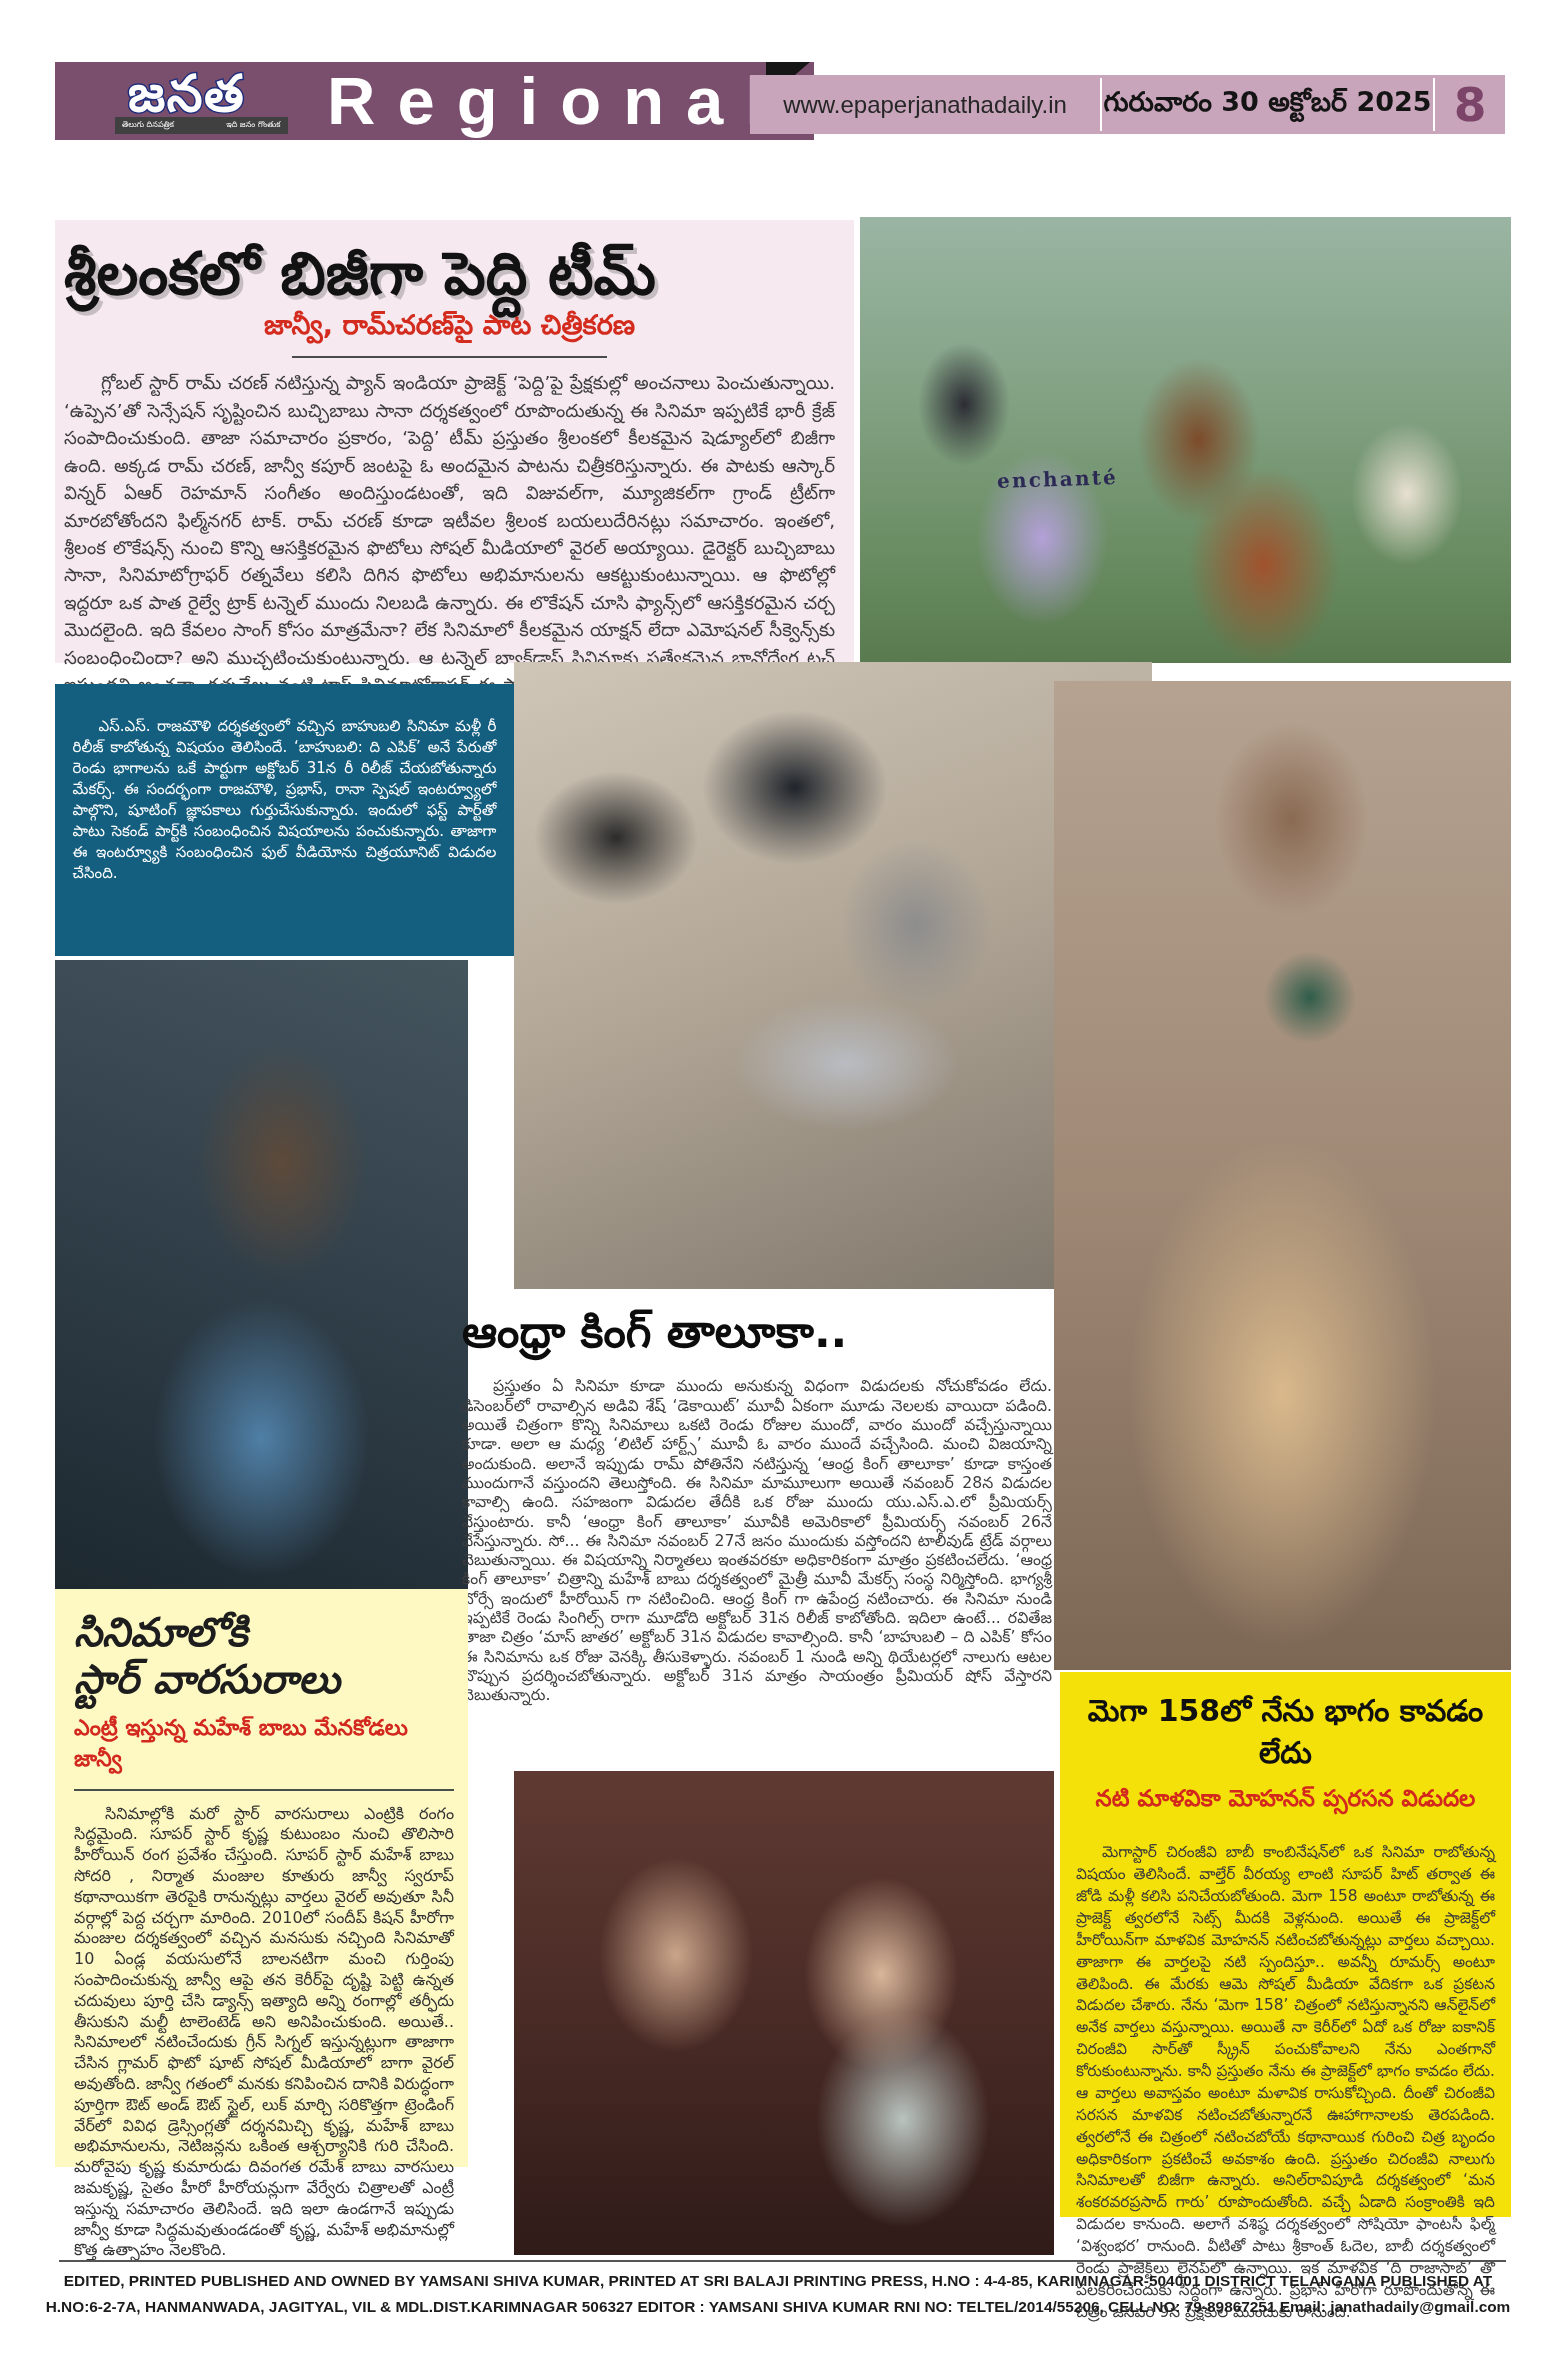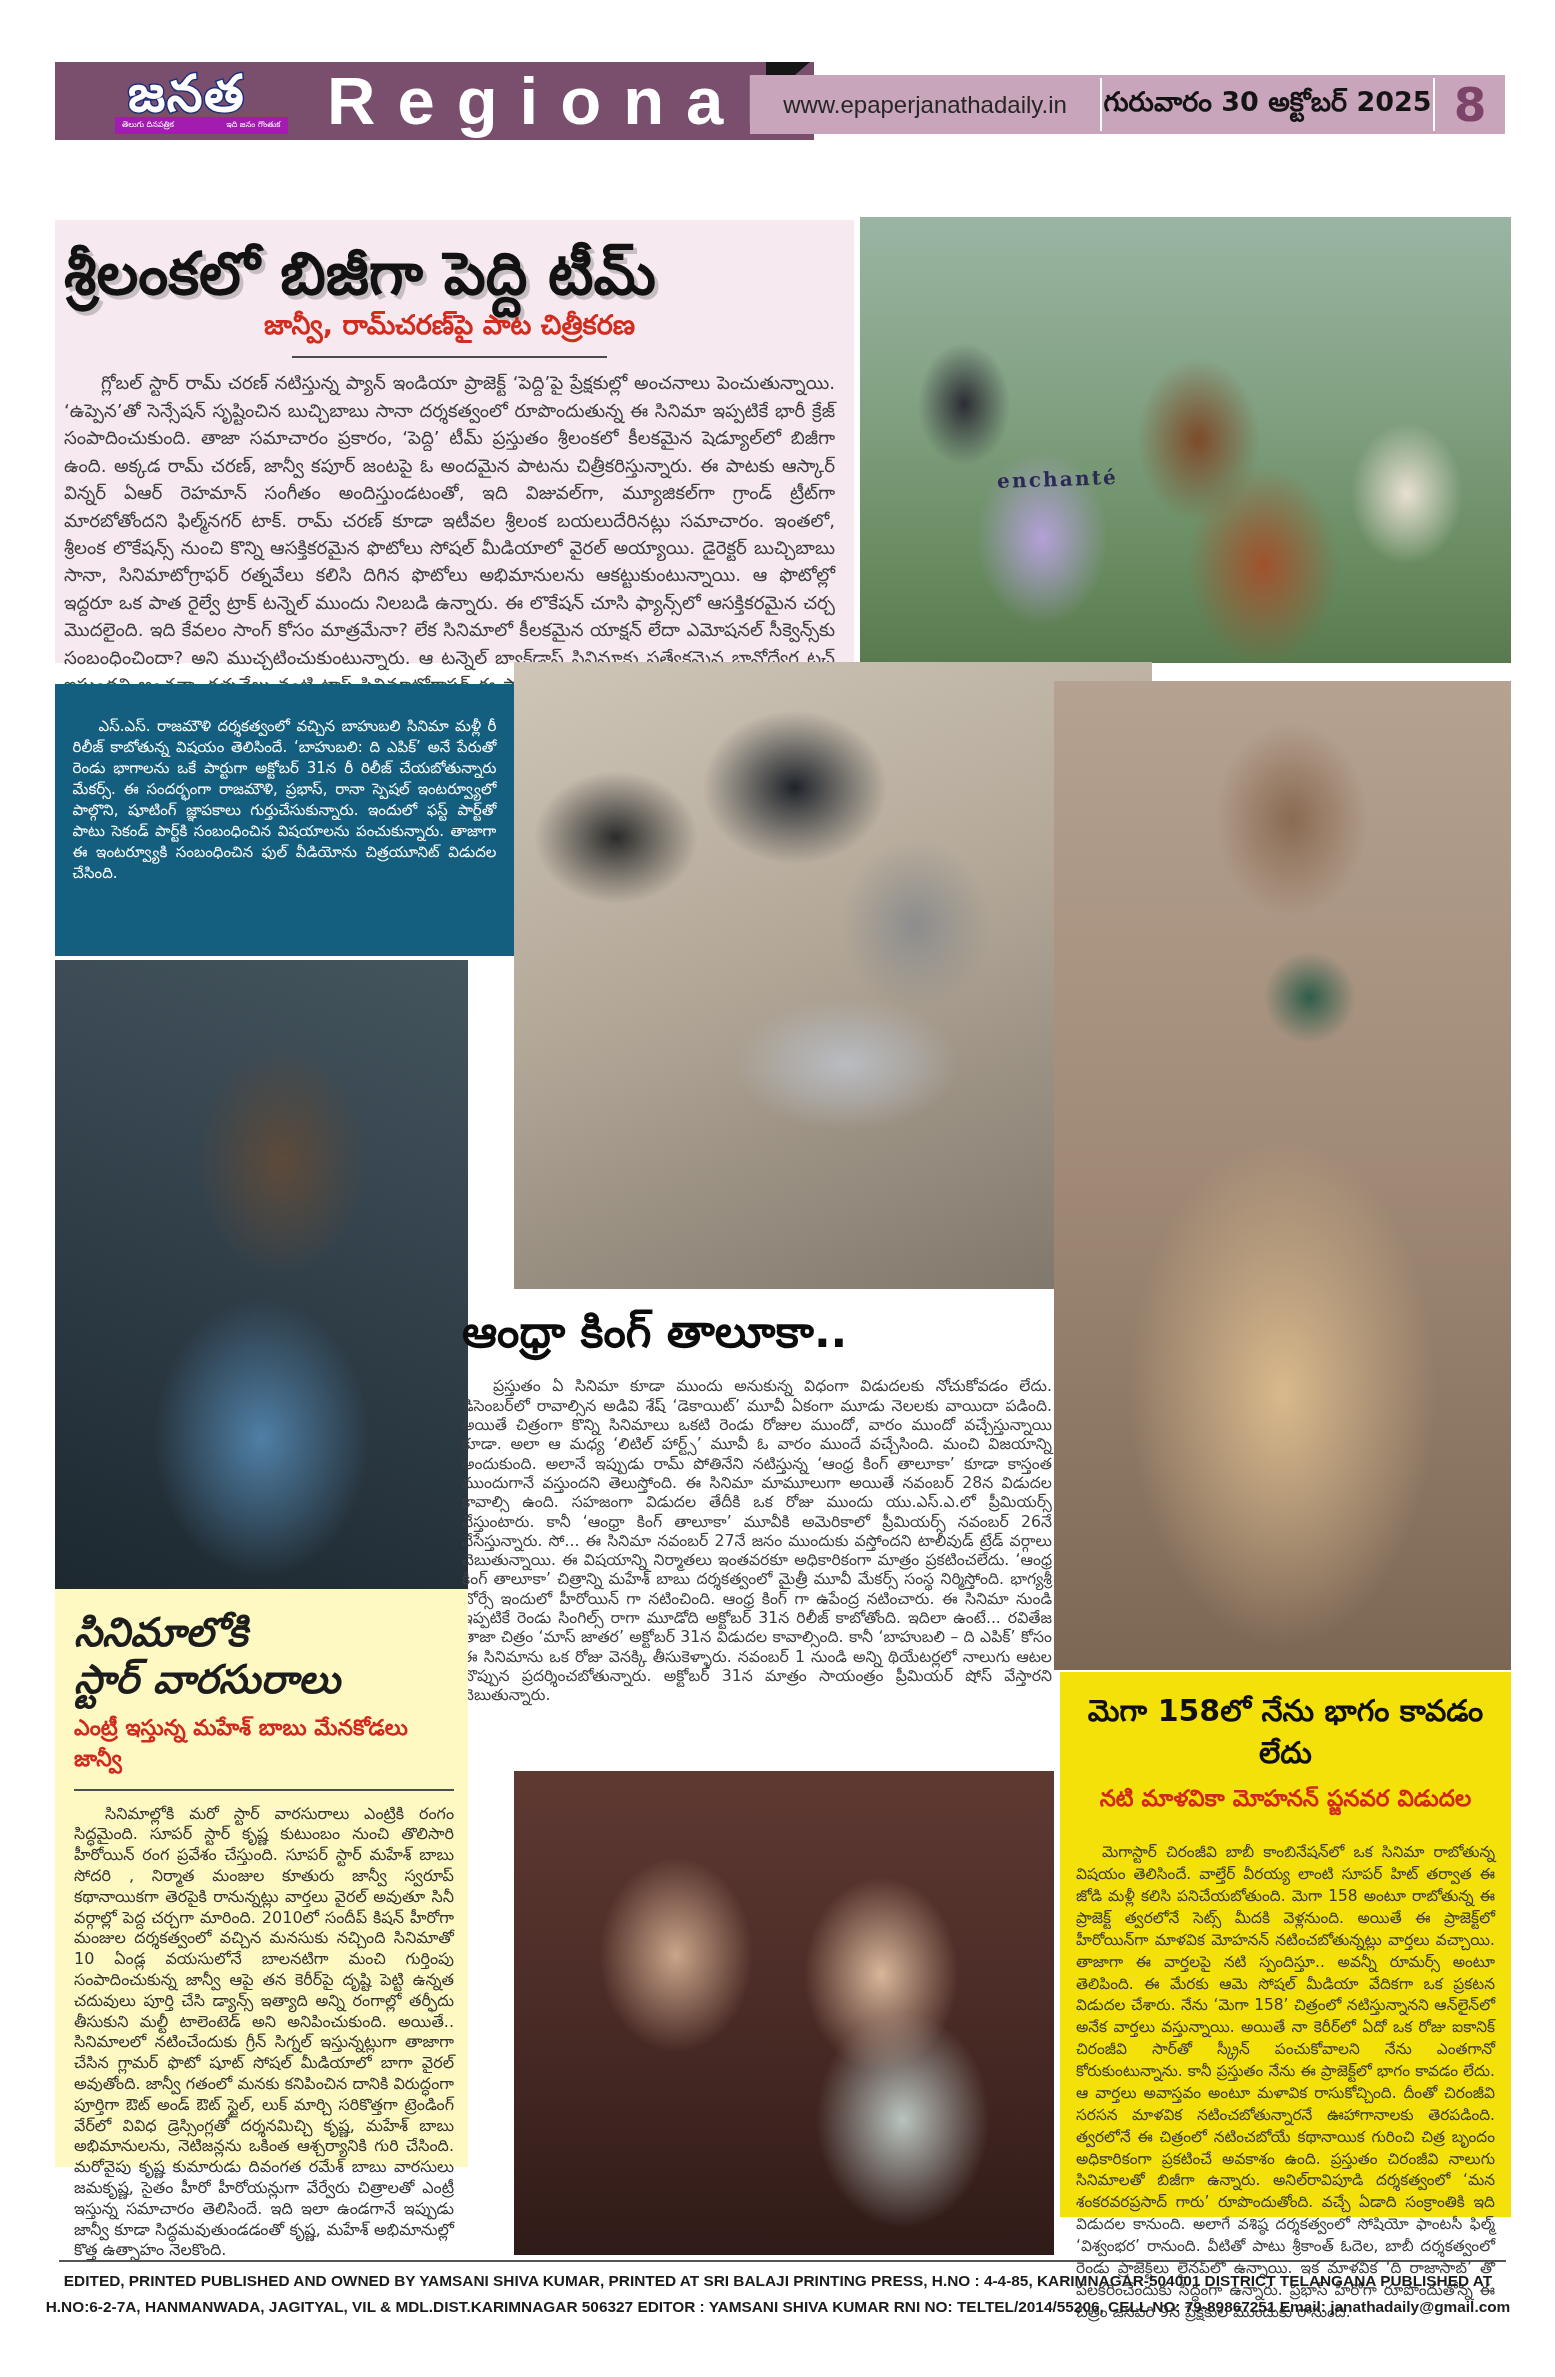--- a/index.html
+++ b/index.html
@@ -5,21 +5,21 @@
   html,body{margin:0;padding:0;background:#e9e9e9;}
   #page{position:relative;width:1556px;height:2377px;background:#ffffff;margin:0 auto;
         font-family:"DejaVu Sans",sans-serif;overflow:hidden;}
   .abs{position:absolute;}
 
   
   .banner{left:55px;top:62px;width:711px;height:78px;background:#7a4f6d;display:flex;align-items:center;padding-left:48px;}
   .logo-wrap{position:relative;width:196px;height:100%;flex:0 0 auto;}
   .logo-title{position:absolute;left:25px;top:1.5px;font-size:51px;font-weight:bold;color:#ffffff;
       -webkit-text-stroke:2.9px #1d2d7c;paint-order:stroke fill;letter-spacing:1.5px;}
-  .logo-ribbon{position:absolute;left:11.7px;bottom:5.9px;width:173px;height:17.6px;background:#a21caf;
+  .logo-ribbon{position:absolute;left:11.7px;bottom:5.9px;width:173px;height:17.6px;background:#404040;
       display:flex;justify-content:space-between;align-items:center;padding:0 7.3px;box-sizing:border-box;}
   .logo-ribbon span{font-size:8px;color:#ffffff;white-space:nowrap;}
   .regional{flex:1;text-align:center;font-size:67px;font-weight:bold;color:#ffffff;letter-spacing:22px;
       font-family:"Liberation Sans",sans-serif;line-height:78px;}
   .fold{left:766px;top:62px;width:0;height:0;border-top:38px solid #161616;border-right:44px solid transparent;}
   .infobar{left:750px;top:75px;width:755px;height:59px;background:#c8a5ba;display:flex;align-items:stretch;}
   .infobar .sep{width:2.2px;background:#ffffff;margin:2.9px 0;}
   .cell{display:flex;align-items:center;justify-content:center;}
   .cell-website{width:350px;font-size:24px;color:#262626;font-family:"Liberation Sans",sans-serif;}
   .cell-date{flex:1;font-size:27px;font-weight:bold;color:#141414;}
@@ -149,21 +149,21 @@
     </div>
     <div class="green-subhead">ఎంట్రీ ఇస్తున్న మహేశ్ బాబు మేనకోడలు జాన్వీ</div>
     <div class="green-rule"></div>
     <div class="green-body">సినిమాల్లోకి మరో స్టార్ వారసురాలు ఎంట్రికి రంగం సిద్ధమైంది. సూపర్ స్టార్ కృష్ణ కుటుంబం నుంచి తొలిసారి హీరోయిన్ రంగ ప్రవేశం చేస్తుంది. సూపర్ స్టార్ మహేశ్ బాబు సోదరి , నిర్మాత మంజుల కూతురు జాన్వీ స్వరూప్ కథానాయికగా తెరపైకి రానున్నట్లు వార్తలు వైరల్ అవుతూ సినీ వర్గాల్లో పెద్ద చర్చగా మారింది. 2010లో సందీప్ కిషన్ హీరోగా మంజుల దర్శకత్వంలో వచ్చిన మనసుకు నచ్చింది సినిమాతో 10 ఏండ్ల వయసులోనే బాలనటిగా మంచి గుర్తింపు సంపాదించుకున్న జాన్వీ ఆపై తన కెరీర్‌పై దృష్టి పెట్టి ఉన్నత చదువులు పూర్తి చేసి డ్యాన్స్ ఇత్యాది అన్ని రంగాల్లో తర్ఫీదు తీసుకుని మల్టీ టాలెంటెడ్ అని అనిపించుకుంది. అయితే.. సినిమాలలో నటించేందుకు గ్రీన్ సిగ్నల్ ఇస్తున్నట్లుగా తాజాగా చేసిన గ్లామర్ ఫొటో షూట్ సోషల్ మీడియాలో బాగా వైరల్ అవుతోంది. జాన్వీ గతంలో మనకు కనిపించిన దానికి విరుద్ధంగా పూర్తిగా ఔట్ అండ్ ఔట్ స్టైల్, లుక్ మార్చి సరికొత్తగా ట్రెండింగ్ వేర్‌లో వివిధ డ్రెస్సింగ్లతో దర్శనమిచ్చి కృష్ణ, మహేశ్ బాబు అభిమానులను, నెటిజన్లను ఒకింత ఆశ్చర్యానికి గురి చేసింది. మరోవైపు కృష్ణ కుమారుడు దివంగత రమేశ్ బాబు వారసులు జమకృష్ణ, సైతం హీరో హీరోయన్లుగా వేర్వేరు చిత్రాలతో ఎంట్రీ ఇస్తున్న సమాచారం తెలిసిందే. ఇది ఇలా ఉండగానే ఇప్పుడు జాన్వీ కూడా సిద్ధమవుతుండడంతో కృష్ణ, మహేశ్ అభిమానుల్లో కొత్త ఉత్సాహం నెలకొంది.</div>
   </div>
 
   <div class="abs photo photo-couple"></div>
 
   <div class="abs yellowbox">
     <div class="yellow-headline">మెగా 158లో నేను భాగం కావడం లేదు</div>
-    <div class="yellow-subhead">నటి మాళవికా మోహనన్ ప్జనవర విడుదల</div>
+    <div class="yellow-subhead">నటి మాళవికా మోహనన్ ప్సరసన విడుదల</div>
     <div class="yellow-body">మెగాస్టార్ చిరంజీవి బాబీ కాంబినేషన్‌లో ఒక సినిమా రాబోతున్న విషయం తెలిసిందే. వాల్తేర్ వీరయ్య లాంటి సూపర్ హిట్ తర్వాత ఈ జోడి మళ్లీ కలిసి పనిచేయబోతుంది. మెగా 158 అంటూ రాబోతున్న ఈ ప్రాజెక్ట్ త్వరలోనే సెట్స్ మీదకి వెళ్లనుంది. అయితే ఈ ప్రాజెక్ట్‌లో హీరోయిన్‌గా మాళవిక మోహనన్ నటించబోతున్నట్లు వార్తలు వచ్చాయి. తాజాగా ఈ వార్తలపై నటి స్పందిస్తూ.. అవన్నీ రూమర్స్ అంటూ తెలిపింది. ఈ మేరకు ఆమె సోషల్ మీడియా వేదికగా ఒక ప్రకటన విడుదల చేశారు. నేను ‘మెగా 158’ చిత్రంలో నటిస్తున్నానని ఆన్‌లైన్‌లో అనేక వార్తలు వస్తున్నాయి. అయితే నా కెరీర్‌లో ఏదో ఒక రోజు ఐకానిక్ చిరంజీవి సార్‌తో స్క్రీన్ పంచుకోవాలని నేను ఎంతగానో కోరుకుంటున్నాను. కానీ ప్రస్తుతం నేను ఈ ప్రాజెక్ట్‌లో భాగం కావడం లేదు. ఆ వార్తలు అవాస్తవం అంటూ మళావిక రాసుకోచ్చింది. దీంతో చిరంజీవి సరసన మాళవిక నటించబోతున్నారనే ఊహాగానాలకు తెరపడింది. త్వరలోనే ఈ చిత్రంలో నటించబోయే కథానాయిక గురించి చిత్ర బృందం అధికారికంగా ప్రకటించే అవకాశం ఉంది. ప్రస్తుతం చిరంజీవి నాలుగు సినిమాలతో బిజీగా ఉన్నారు. అనిల్‌రావిపూడి దర్శకత్వంలో ‘మన శంకరవరప్రసాద్ గారు’ రూపొందుతోంది. వచ్చే ఏడాది సంక్రాంతికి ఇది విడుదల కానుంది. అలాగే వశిష్ఠ దర్శకత్వంలో సోషియో ఫాంటసీ ఫిల్మ్ ‘విశ్వంభర’ రానుంది. వీటితో పాటు శ్రీకాంత్ ఓదెల, బాబీ దర్శకత్వంలో రెండు ప్రాజెక్ట్‌లు లైనప్‌లో ఉన్నాయి. ఇక మాళవిక ‘ది రాజాసాబ్’ తో పలకరించేందుకు సిద్ధంగా ఉన్నారు. ప్రభాస్ హీరోగా రూపొందుతోన్న ఈ చిత్రం జనవరి 9న ప్రేక్షకుల ముందుకు రానుంది.</div>
   </div>
 
   <div class="abs footer-rule"></div>
   <div class="abs footer-text">
     <div>EDITED, PRINTED PUBLISHED AND OWNED BY YAMSANI SHIVA KUMAR, PRINTED AT SRI BALAJI PRINTING PRESS, H.NO : 4-4-85, KARIMNAGAR-504001 DISTRICT TELANGANA PUBLISHED AT</div>
     <div>H.NO:6-2-7A, HANMANWADA, JAGITYAL, VIL &amp; MDL.DIST.KARIMNAGAR 506327 EDITOR : YAMSANI SHIVA KUMAR RNI NO: TELTEL/2014/55206, CELL NO: 79-89867251 Email: janathadaily@gmail.com</div>
   </div>
 
 </div>

